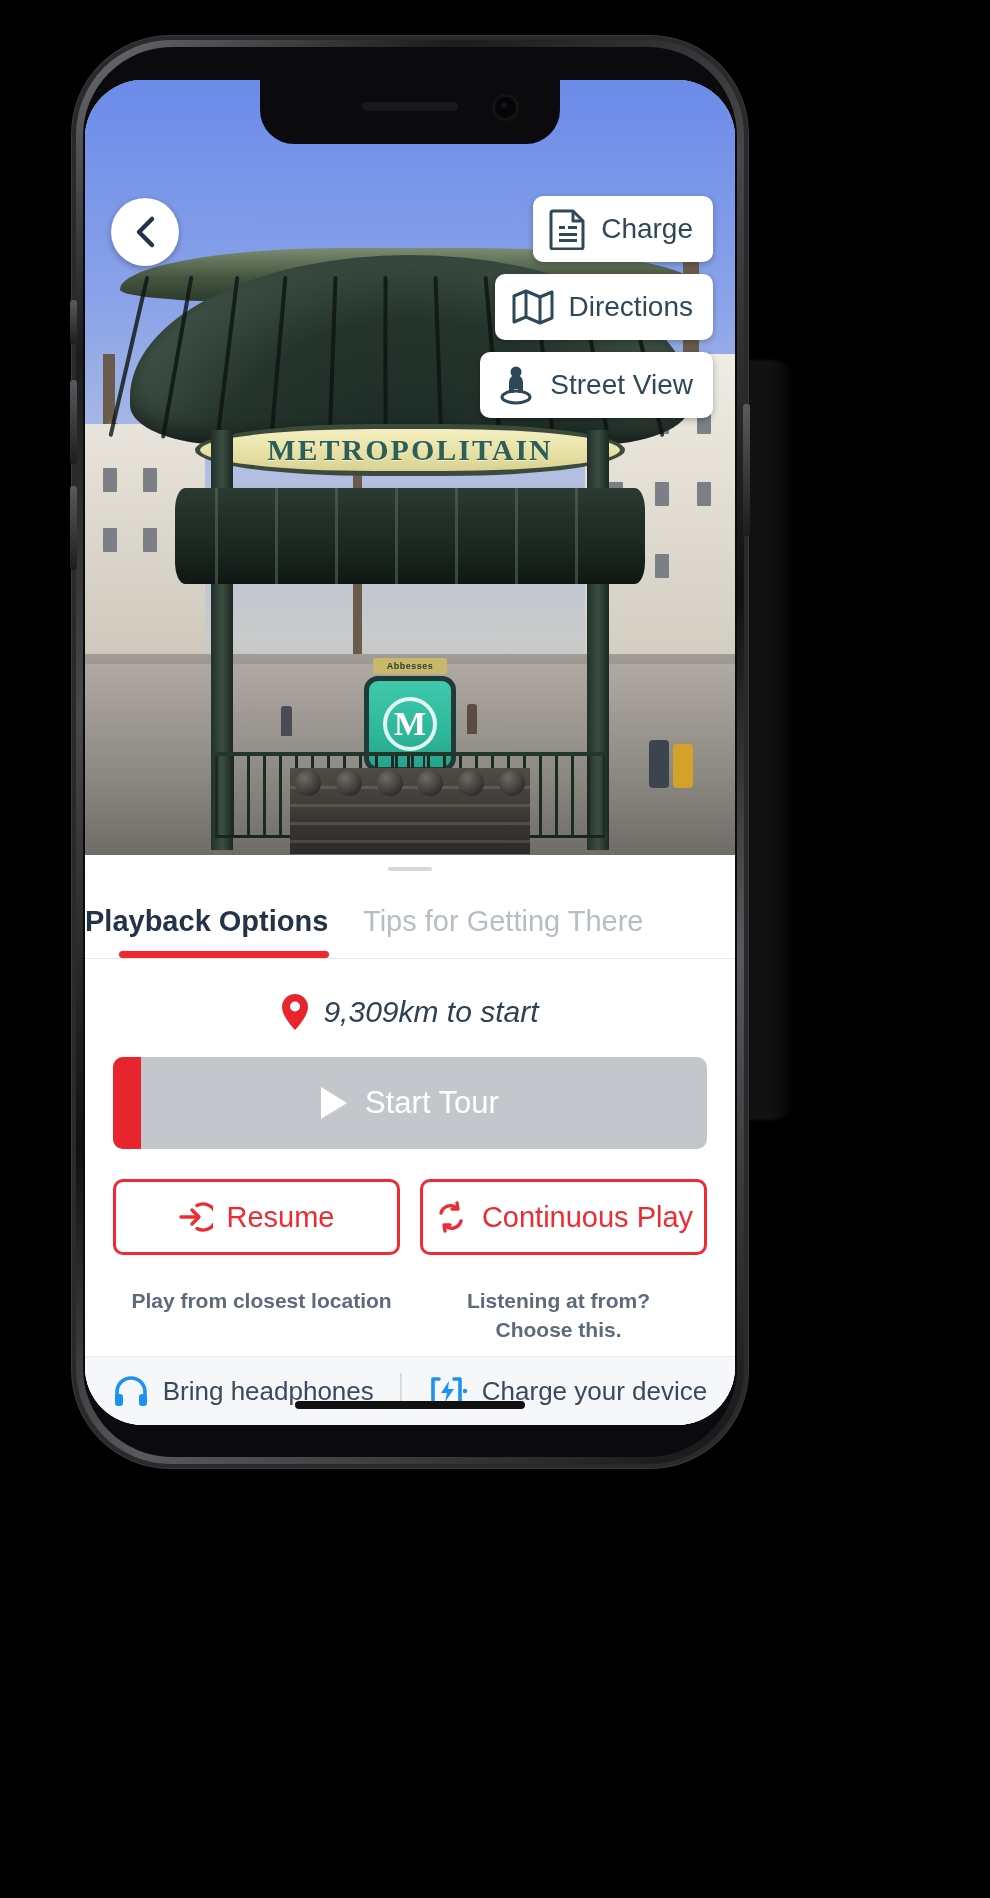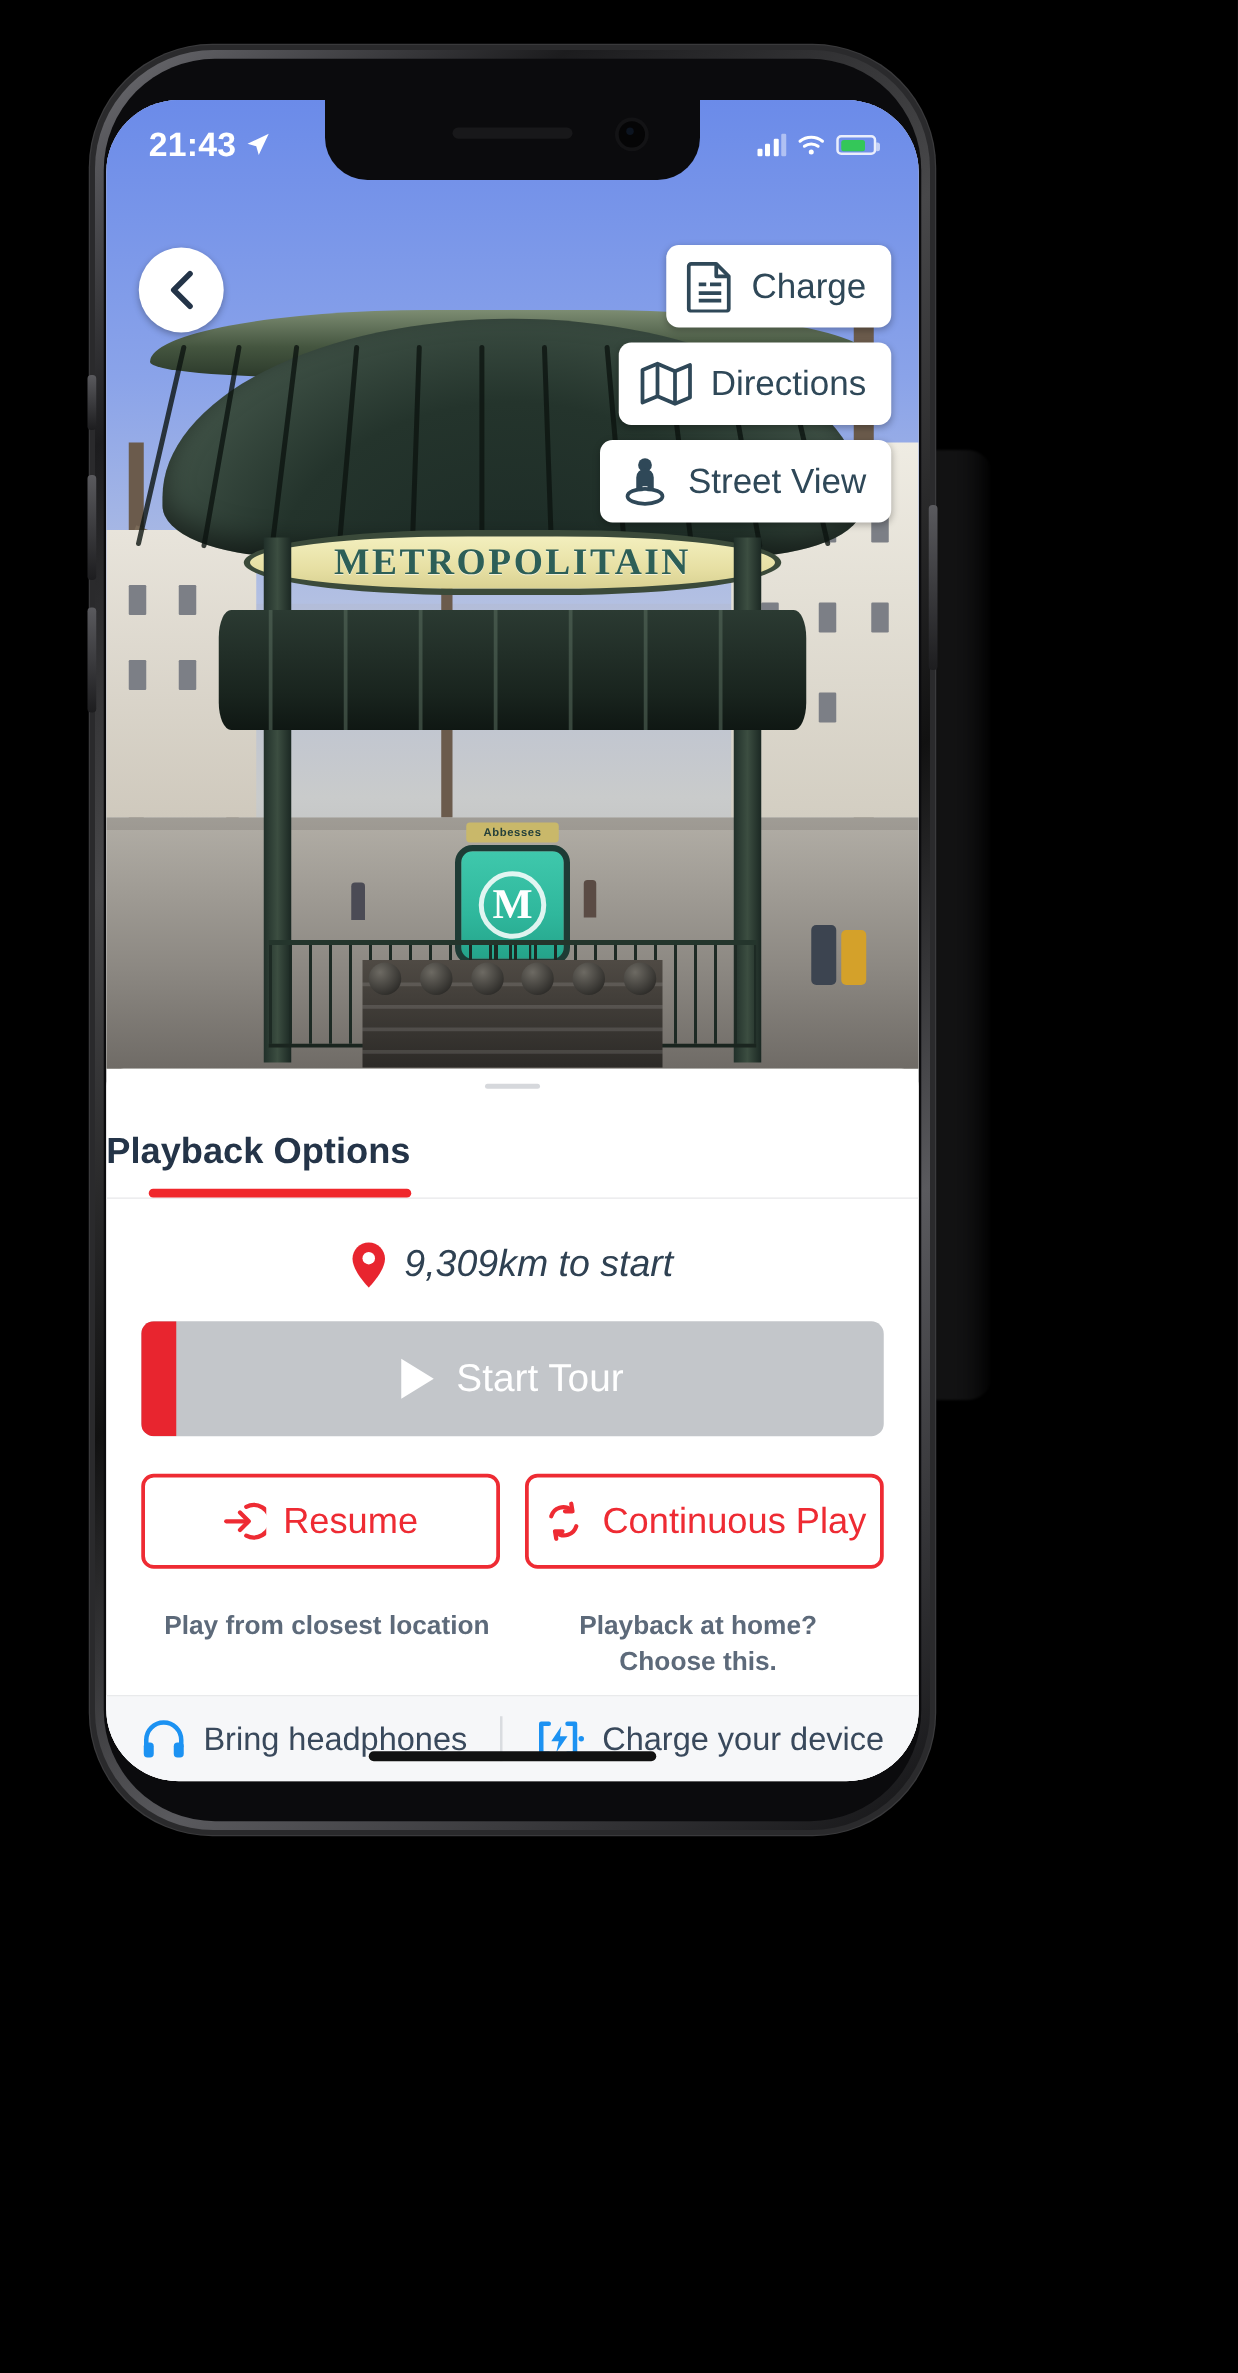--- a/index.html
+++ b/index.html
@@ -418,20 +418,23 @@
       </div>
     </div>
 
     <div class="sheet">
       <div class="grabber"></div>
 
       <div class="tabs">
         <div class="tab t1">
           <span>Playback Options</span>
         </div>
+        <div class="tab t2">
+          <span>Tips for Getting There</span>
+        </div>
       </div>
 
       <div class="distance">
         <svg width="28" height="38" viewBox="0 0 28 38">
           <path d="M14 1 C6.8 1 1 6.8 1 14 C1 24 14 37 14 37 C14 37 27 24 27 14 C27 6.8 21.2 1 14 1 Z" fill="#E8252F"></path>
           <circle cx="14" cy="13.5" r="5" fill="#fff"></circle>
         </svg>
         <span>9,309km to start</span>
       </div>
 
@@ -461,21 +464,21 @@
             <path d="M23 3 l1 6 l-6 0" fill="none" stroke="#EE2B33" stroke-width="3.4" stroke-linecap="round" stroke-linejoin="round"></path>
             <path d="M11 31 l-1 -6 l6 0" fill="none" stroke="#EE2B33" stroke-width="3.4" stroke-linecap="round" stroke-linejoin="round"></path>
           </svg>
           <span>Continuous Play</span>
         </div>
       </div>
 
       <div class="caps">
         <div class="cap">Play from closest location</div>
         <div class="cap">
-          <span>Playback at home?</span><br>
+          <span>Listening at from?</span><br>
           <span>Choose this.</span>
         </div>
       </div>
 
       <div class="footer">
         <div class="foot-item">
           <svg width="36" height="32" viewBox="0 0 36 32">
             <path d="M4 22 V17 a14 14 0 0 1 28 0 v5" fill="none" stroke="#1C92F2" stroke-width="3.6" stroke-linecap="round"></path>
             <rect x="2" y="19" width="8" height="12" rx="3" fill="#1C92F2"></rect>
             <rect x="26" y="19" width="8" height="12" rx="3" fill="#1C92F2"></rect>
@@ -492,44 +495,20 @@
             <path d="M21 6 L13 18 h6 l-2 9 l9 -13 h-6 z" fill="#1C92F2"></path>
             <circle cx="37" cy="16" r="2.2" fill="#1C92F2"></circle>
           </svg>
           <span>Charge your device</span>
         </div>
       </div>
 
       <div class="home-ind"></div>
     </div>
 
-    <div class="statusbar">
-      <div class="sb-left">
-        <span>21:43</span>
-        <svg width="22" height="22" viewBox="0 0 22 22">
-          <path d="M20 2 L3 10 L10 12 L12 19 Z" fill="#fff"></path>
-        </svg>
-      </div>
-      <div class="sb-right">
-        <span class="bars">
-            <i></i>
-            <i></i>
-            <i></i>
-            <i></i>
-          </span>
-        <svg width="22" height="18" viewBox="0 0 22 18">
-          <path d="M2 6 a14 14 0 0 1 18 0" fill="none" stroke="#fff" stroke-width="2.4" stroke-linecap="round"></path>
-          <path d="M5.5 10 a9 9 0 0 1 11 0" fill="none" stroke="#fff" stroke-width="2.4" stroke-linecap="round"></path>
-          <circle cx="11" cy="14.5" r="2" fill="#fff"></circle>
-        </svg>
-        <span class="batt">
-            <i></i>
-          </span>
-      </div>
-    </div>
 
     <div class="notch">
       <div class="speaker"></div>
       <div class="cam"></div>
     </div>
 
   </div>
 </div>
 
 </body></html>

